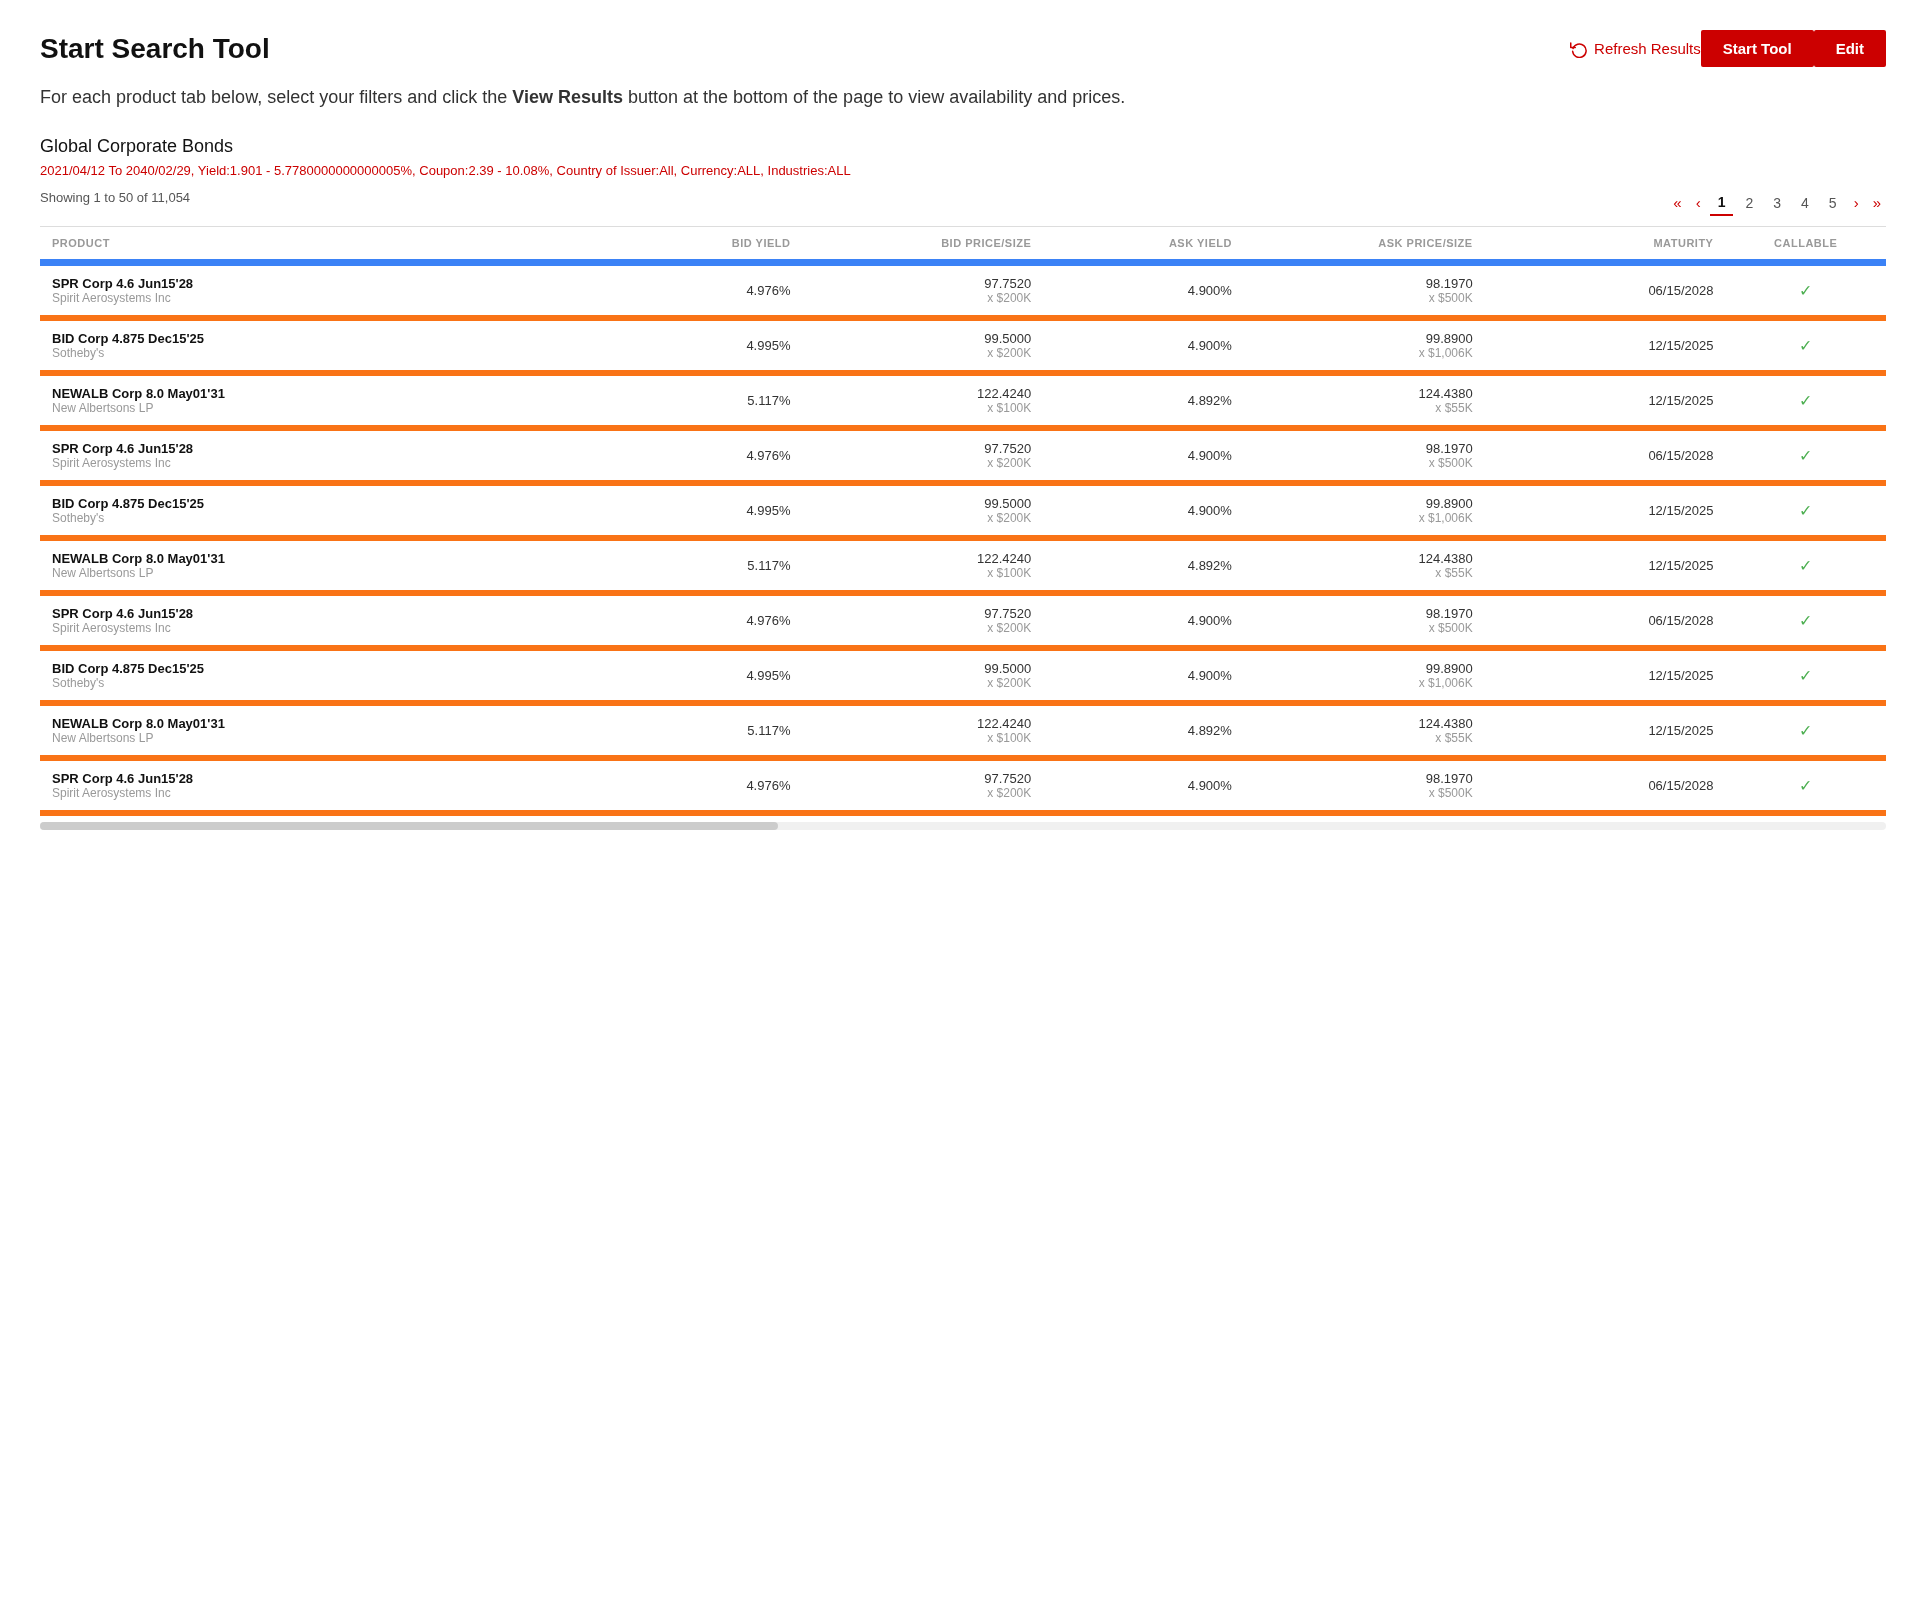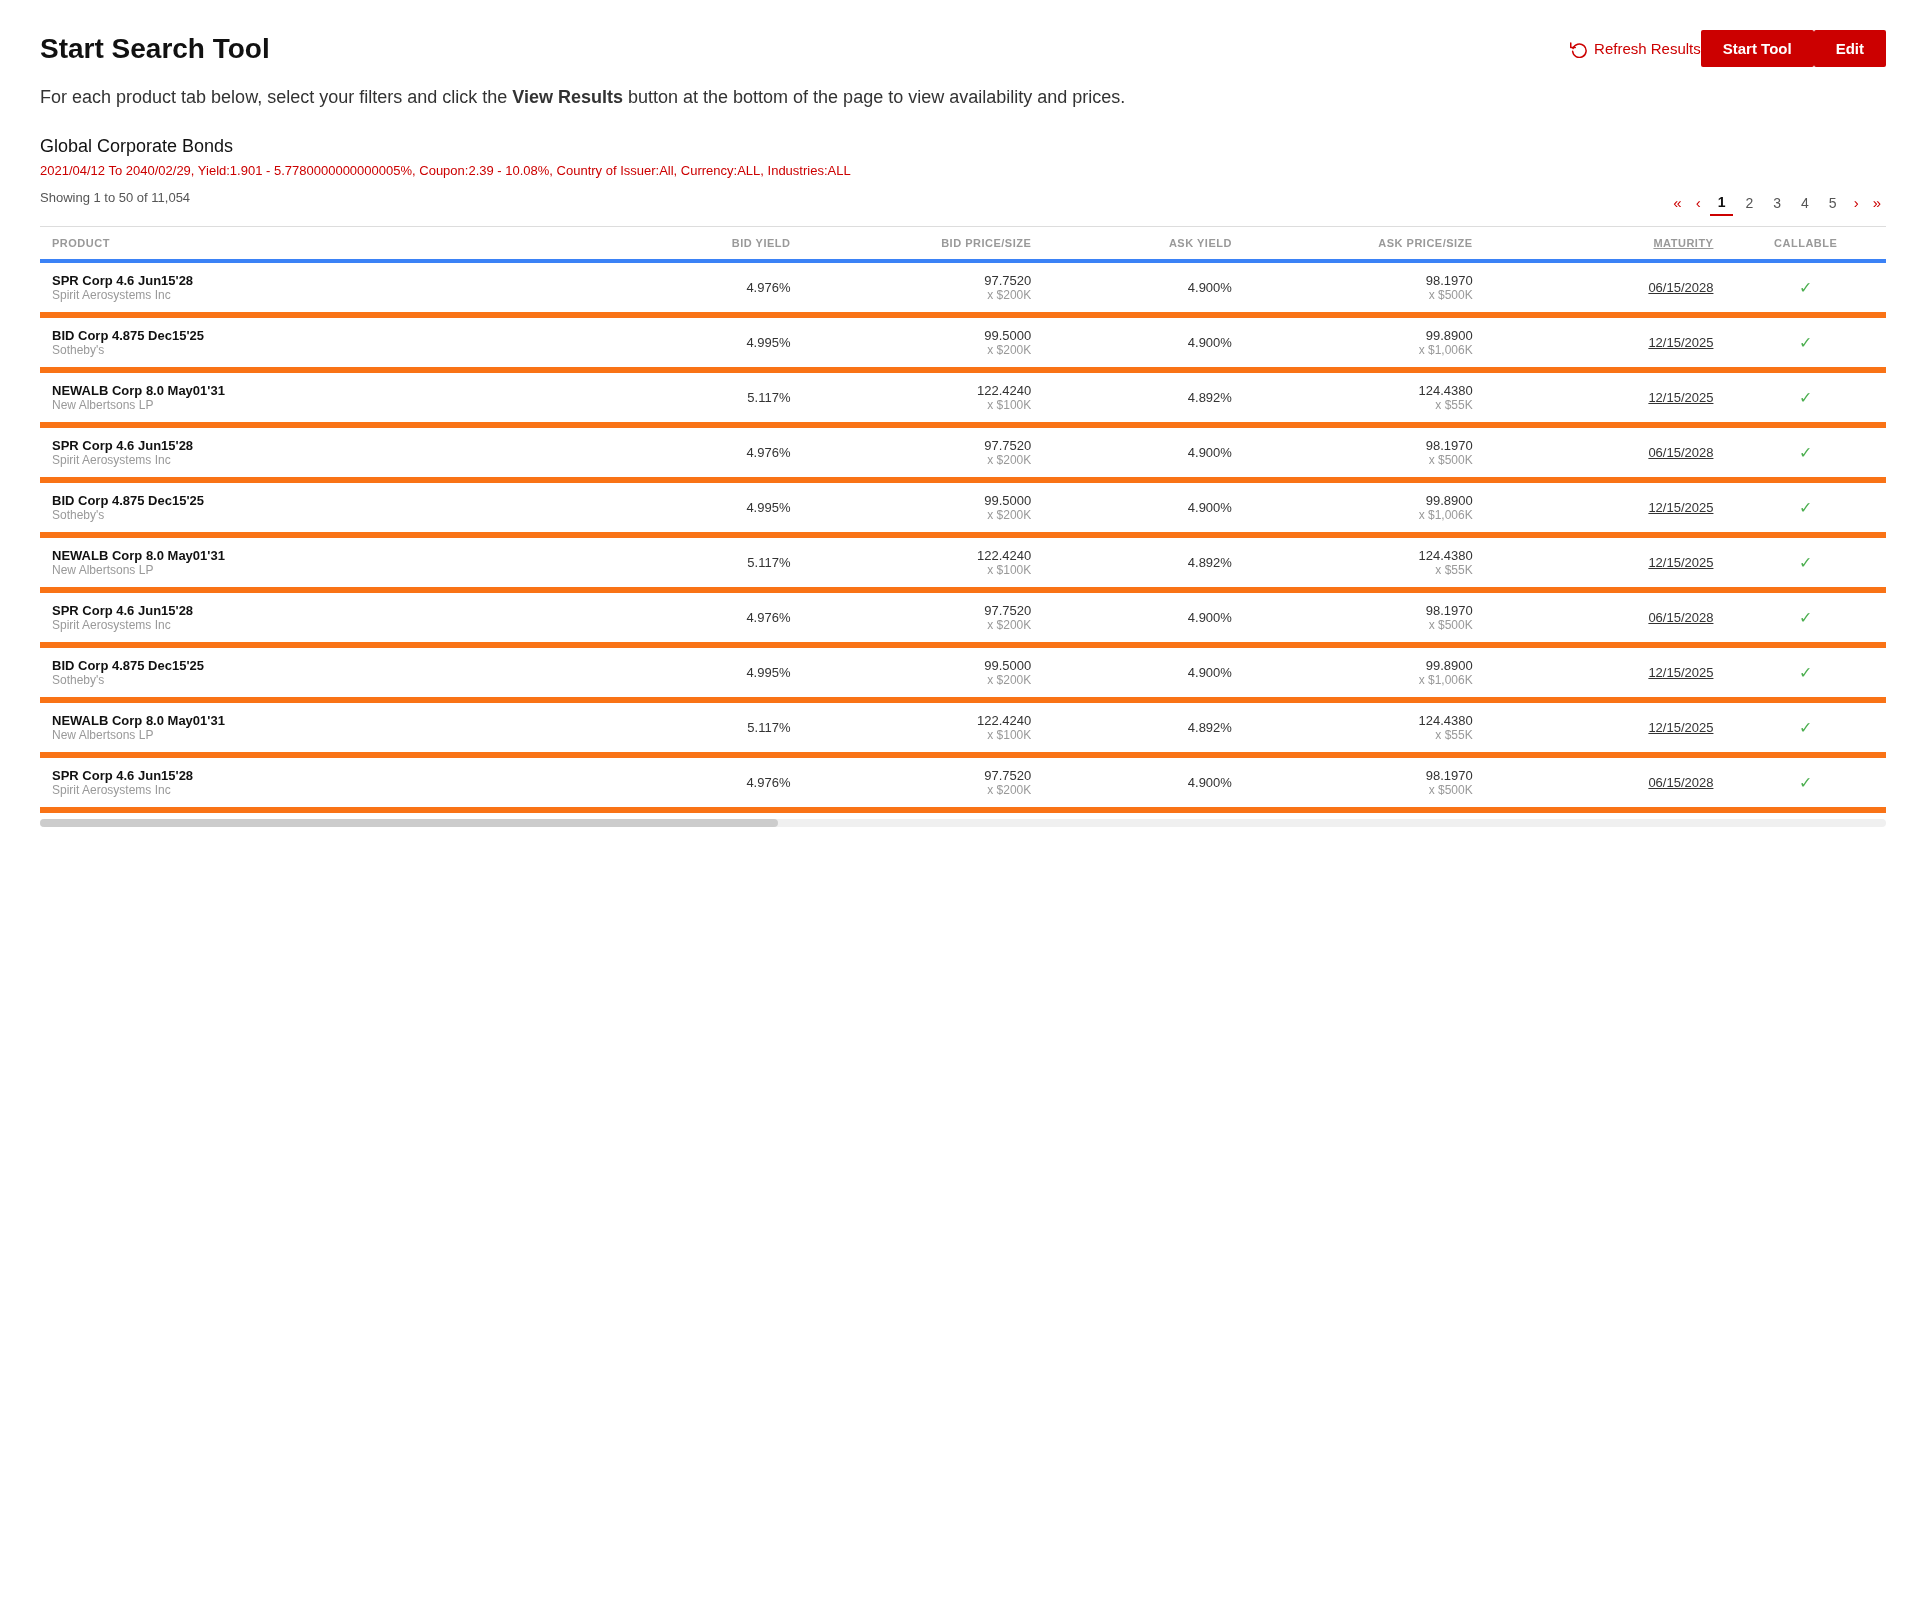--- a/index.html
+++ b/index.html
@@ -113,21 +113,21 @@
       overflow-x: auto;
       position: relative;
     }
     table {
       width: 100%;
       border-collapse: collapse;
       font-size: 13px;
     }
     thead tr {
       border-top: 1px solid #ddd;
-      border-bottom: 4px solid #3b82f6;
+      border-bottom: 7px solid #3b82f6;
     }
     thead th {
       text-align: left;
       padding: 10px 12px;
       font-size: 11px;
       font-weight: 600;
       color: #999;
       letter-spacing: 0.5px;
       text-transform: uppercase;
       white-space: nowrap;
@@ -174,21 +174,21 @@
       background: #ccc;
       border-radius: 4px;
       position: absolute;
       left: 0;
     }
     .col-product { width: 28%; }
     .col-bid-yield { width: 10%; }
     .col-bid-price { width: 12%; }
     .col-ask-yield { width: 10%; }
     .col-ask-price { width: 12%; }
-    .col-maturity { width: 12%; text-decoration: underline; }
+    .col-maturity { width: 12%; }
     .col-callable { width: 8%; text-align: center; }
   </style>
 </head>
 <body>
 
 <div class="header">
   <h1 class="page-title">Start Search Tool</h1>
   <div class="header-actions">
     <button class="refresh-btn">
       <svg class="refresh-icon" viewBox="0 0 24 24" fill="none" stroke="#cc0000" stroke-width="2" stroke-linecap="round" stroke-linejoin="round">

